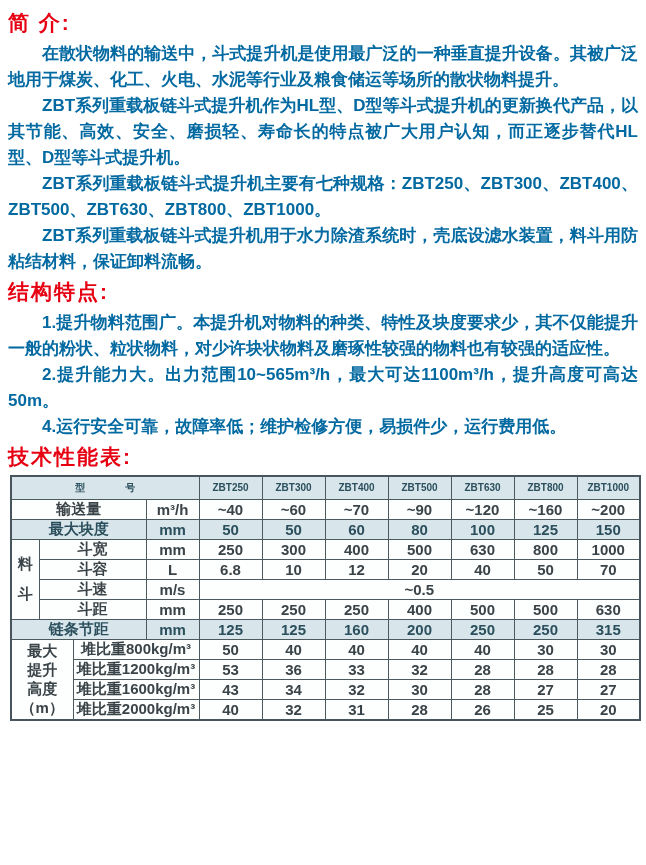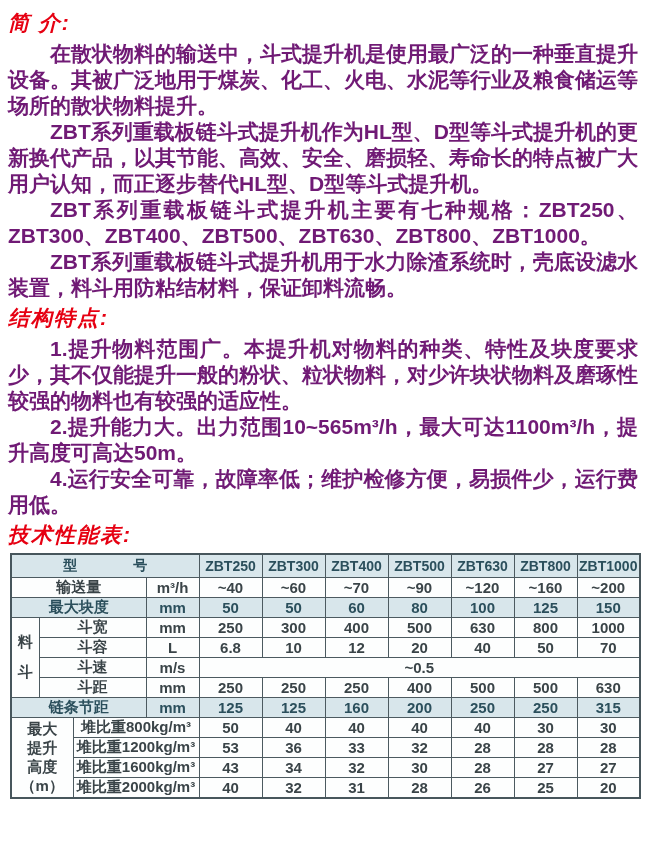--- a/index.html
+++ b/index.html
@@ -12,29 +12,28 @@
     padding: 6px 8px 0 8px;
     overflow: hidden;
   }
   .section-heading {
     color: #e60012;
     font-size: 21px;
     font-weight: bold;
     line-height: 26px;
     margin: 4px 0 5px 0;
     letter-spacing: 2px;
-    font-style: italic;
   }
   .para {
-    font-size: 21px;
+    font-size: 17px;
     font-weight: bold;
     line-height: 26px;
     text-indent: 2em;
     text-align: justify;
-    color: #701a75;
+    color: #0369a1;
   }
   .spec-table {
     border-collapse: collapse;
     table-layout: fixed;
     width: 630px;
     margin: 3px 0 0 2px;
     border: 2px solid #47565c;
   }
   .spec-table th, .spec-table td {
     border: 1px solid #4c5a60;
@@ -46,21 +45,21 @@
     padding: 0 1px;
     background: #fdfefe;
     color: #3a4448;
     overflow: hidden;
   }
   .spec-table tr.model-row th { height: 23px; }
   .spec-table .hl {
     background: #d8e6eb;
     color: #2b4f5c;
   }
-  .spec-table .models th { font-size: 14px; letter-spacing: 0; }
+  .spec-table .models th { font-size: 10px; letter-spacing: 0; }
   .group-cell { white-space: pre-line; line-height: 19px; }
   .group-cell.bucket { line-height: 30px; }
   .weight-label { font-size: 14.5px; }
 </style>
 </head>
 <body>
 
 <div>
 
   <h2 class="section-heading">简 介:</h2>

